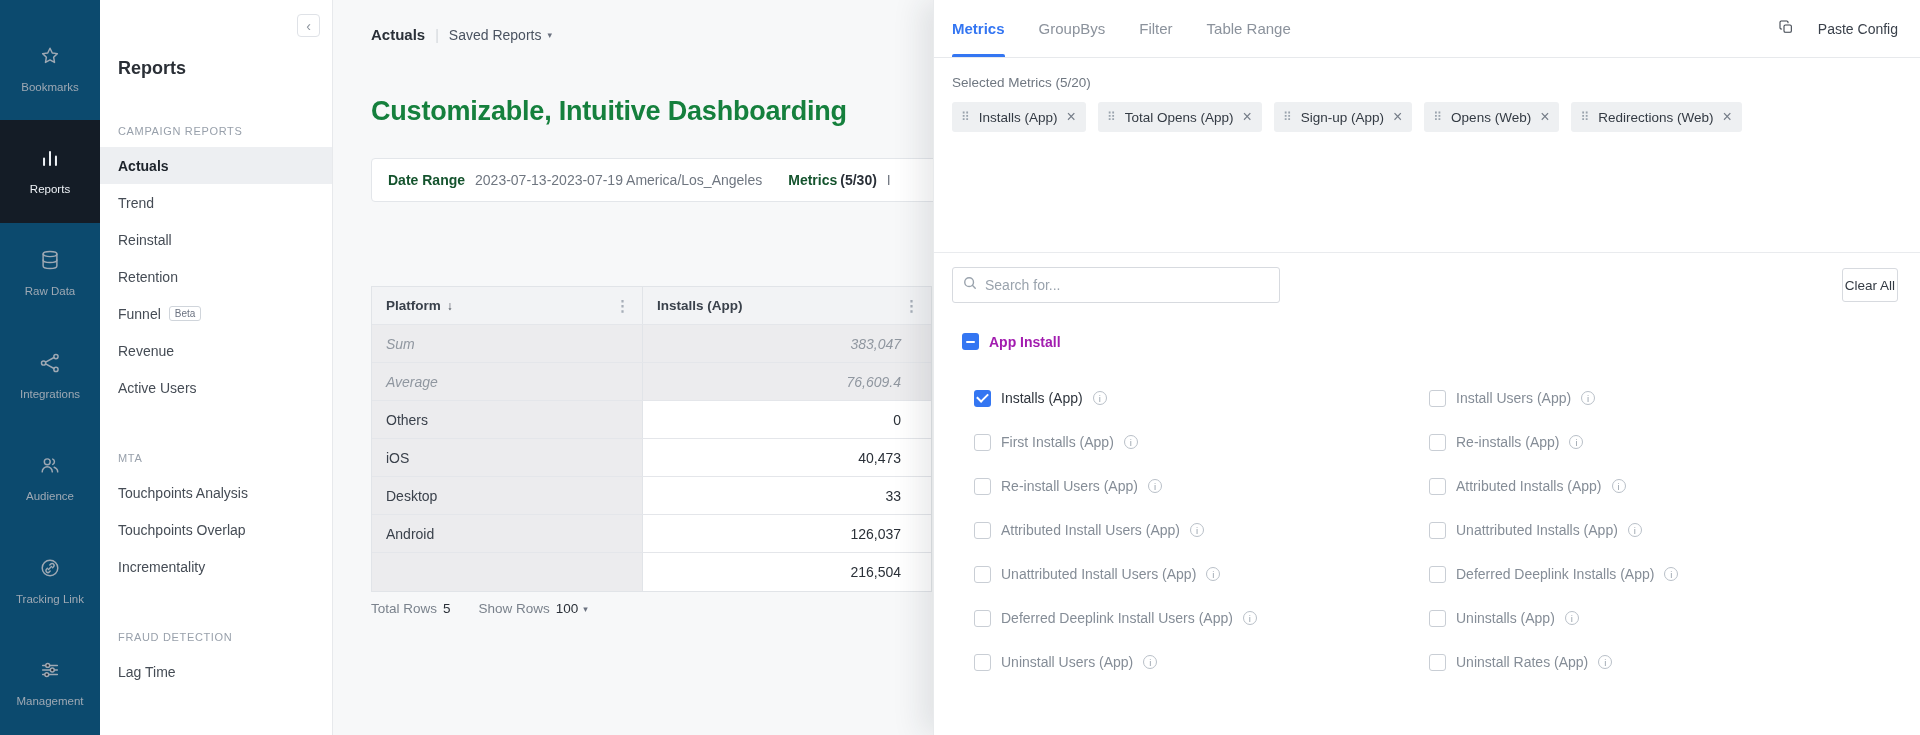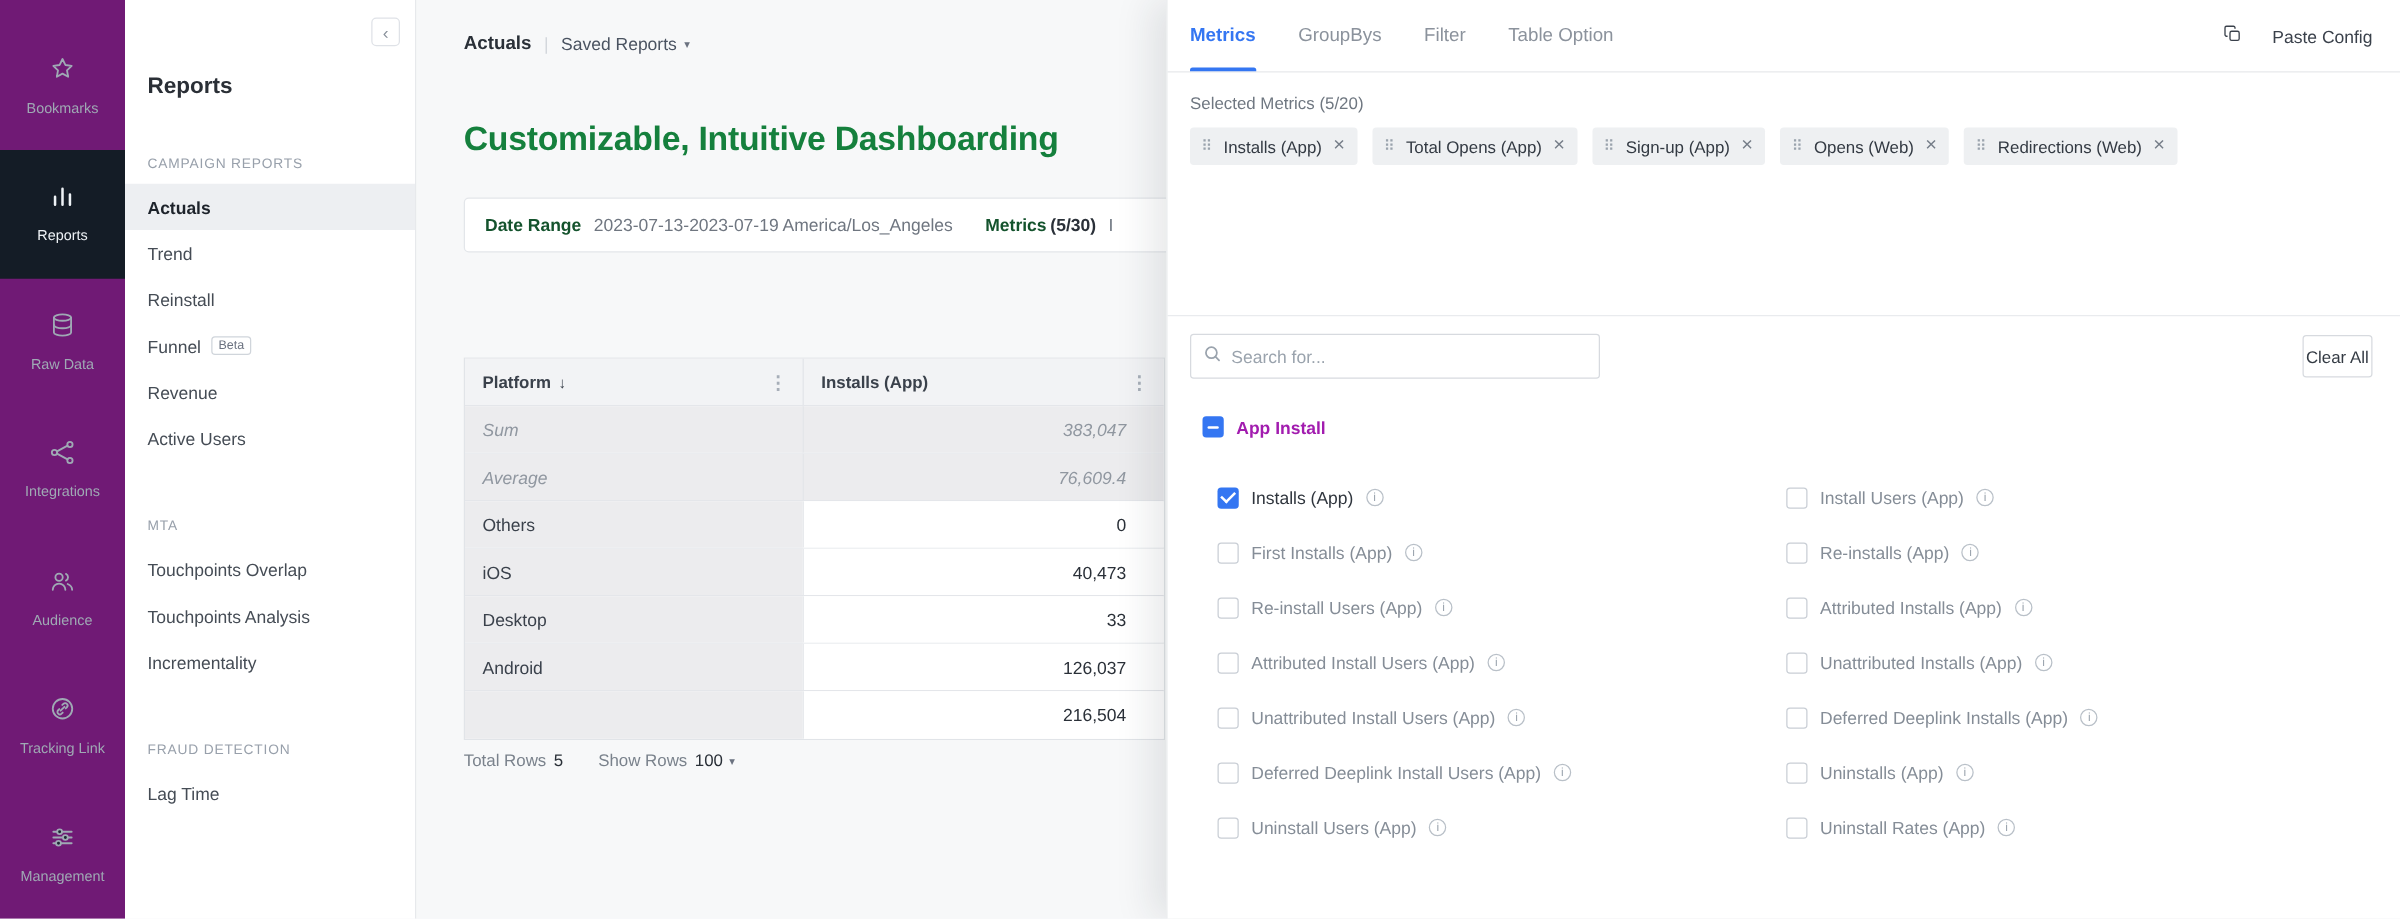--- a/index.html
+++ b/index.html
@@ -1,20 +1,20 @@
 <!DOCTYPE html>
 <html><head>
 <meta charset="utf-8">
 <style>
   * { margin:0; padding:0; box-sizing:border-box; }
   html,body { width:1920px; height:735px; overflow:hidden; }
   body { font-family:"Liberation Sans", sans-serif; background:#f7f8f9; position:relative; color:#2a3038; }
 
   
-  .rail { position:absolute; left:0; top:0; bottom:0; width:100px; background:#701a75; padding-top:18px; display:flex; flex-direction:column; z-index:5; }
+  .rail { position:absolute; left:0; top:0; bottom:0; width:100px; background:#0c4a6e; padding-top:18px; display:flex; flex-direction:column; z-index:5; }
   .rail-item { height:104px; display:flex; flex-direction:column; align-items:center; justify-content:center; gap:9px; cursor:pointer; }
   .rail-item svg { stroke:#9fa9b4; fill:none; stroke-width:1.6; stroke-linecap:round; stroke-linejoin:round; }
   .rail-label { font-size:11.5px; color:#9fa9b4; width:70px; text-align:center; line-height:1.25; }
   .rail-item.active { background:#141c26; }
   .rail-item.active svg { stroke:#eef2f6; }
   .rail-item.active .rail-label { color:#eef2f6; }
 
   
   .sidebar { position:absolute; left:100px; top:0; bottom:0; width:233px; background:#fff; border-right:1px solid #e7e9ec; z-index:4; }
   .collapse-btn { position:absolute; top:14px; right:12px; width:23px; height:23px; border:1px solid #dfe2e7; border-radius:4px; background:#fff; color:#8a929c; display:flex; align-items:center; justify-content:center; font-size:14px; cursor:pointer; }
@@ -160,36 +160,39 @@
   <div class="side-item active">
       <span>Actuals</span>
     </div>
   <div class="side-item">
       <span>Trend</span>
     </div>
   <div class="side-item">
       <span>Reinstall</span>
     </div>
   <div class="side-item">
+      <span>Retention</span>
+    </div>
+  <div class="side-item">
     <span>Funnel</span>
     <span class="badge">Beta</span>
   </div>
   <div class="side-item">
       <span>Revenue</span>
     </div>
   <div class="side-item">
       <span>Active Users</span>
     </div>
 
   <div class="section-label">MTA</div>
   <div class="side-item">
+      <span>Touchpoints Analysis</span>
+    </div>
+  <div class="side-item">
       <span>Touchpoints Overlap</span>
-    </div>
-  <div class="side-item">
-      <span>Touchpoints Analysis</span>
     </div>
   <div class="side-item">
       <span>Incrementality</span>
     </div>
 
   <div class="section-label">FRAUD DETECTION</div>
   <div class="side-item">
       <span>Lag Time</span>
     </div>
 </aside>
@@ -276,21 +279,21 @@
     <div class="tab active">
         <span>Metrics</span>
       </div>
     <div class="tab">
         <span>GroupBys</span>
       </div>
     <div class="tab">
         <span>Filter</span>
       </div>
     <div class="tab">
-        <span>Table Option</span>
+        <span>Table Range</span>
       </div>
     <div class="paste">
       <span><svg width="16" height="16" viewBox="0 0 24 24">
             <rect x="9" y="9" width="11" height="11" rx="2"></rect>
             <path d="M5.5 15H4.8A1.8 1.8 0 013 13.2V4.8A1.8 1.8 0 014.8 3h8.4A1.8 1.8 0 0115 4.8v.7"></path>
           </svg></span>
       <span>Paste Config</span>
     </div>
   </div>
 

